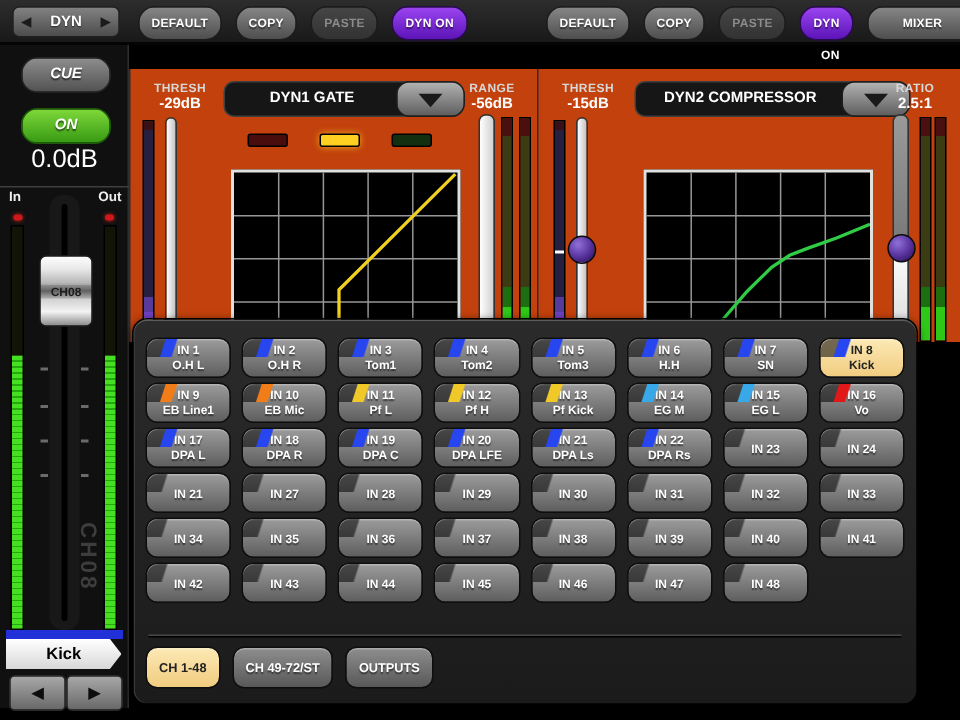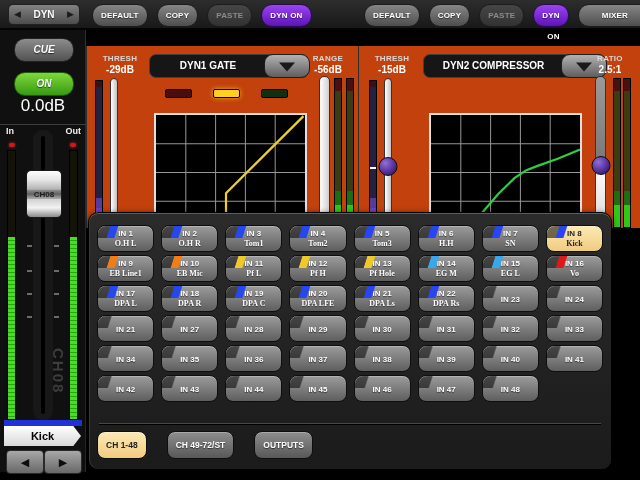--- a/index.html
+++ b/index.html
@@ -115,26 +115,26 @@
   .chan-grid{position:absolute;left:8px;top:12px;right:8px;display:grid;
     grid-template-columns:repeat(8,1fr);column-gap:7px;row-gap:3px;}
   .chan{position:relative;height:27px;border-radius:8px;overflow:hidden;box-sizing:border-box;
     background:linear-gradient(#9c9c9c,#5e5e5e);border:1px solid #0e0e0e;color:#fff;
     font-size:8px;font-weight:bold;text-align:center;text-shadow:0 1px 1px rgba(0,0,0,.55);
     box-shadow:inset 0 1px 0 rgba(255,255,255,.25);}
   .chan .fold{position:absolute;top:0;left:0;width:34px;height:12px;border-top-left-radius:8px;
     background:linear-gradient(108deg,rgba(0,0,0,.55) 0 34%,transparent 38%);}
   .chan .stripe{position:absolute;top:0;left:0;width:34px;height:12px;border-top-left-radius:8px;
     background:linear-gradient(108deg,transparent 0 32%,var(--c) 34% 52%,transparent 55%);}
-  .chan .l1{margin-top:3px;line-height:10px;} .chan .l2{line-height:10px;font-family:Liberation Serif, serif;}
+  .chan .l1{margin-top:3px;line-height:10px;} .chan .l2{line-height:10px;}
   .chan.noname .l1{margin-top:9px;}
   .chan.selected{background:linear-gradient(#fce9b4,#f1cc80);color:#222;text-shadow:none;}
   .ovl-div{position:absolute;left:10px;right:10px;top:210px;height:1px;background:#484848;
     box-shadow:0 1px 0 #000;}
-  .tabrow{position:absolute;left:8px;top:218px;display:flex;gap:20px;}
+  .tabrow{position:absolute;left:8px;top:218px;display:flex;gap:8px;}
   .tab{height:26px;line-height:26px;border-radius:8px;padding:0 8px;font-size:8.5px;font-weight:bold;
     color:#fff;background:linear-gradient(#8e8e8e,#585858);border:1px solid #0e0e0e;
     text-shadow:0 1px 1px rgba(0,0,0,.55);box-shadow:inset 0 1px 0 rgba(255,255,255,.25);}
   .tab.selected{background:linear-gradient(#fce9b4,#f1cc80);color:#222;text-shadow:none;}
 </style>
 </head>
 <body>
 
 <div class="app">
 
@@ -353,21 +353,21 @@
         <div class="chan">
           <span class="fold"></span>
           <span class="stripe" style="--c: #f0c828;"></span>
           <div class="l1">IN 12</div>
           <div class="l2">Pf H</div>
         </div>
         <div class="chan">
           <span class="fold"></span>
           <span class="stripe" style="--c: #f0c828;"></span>
           <div class="l1">IN 13</div>
-          <div class="l2">Pf Hole</div>
+          <div class="l2">Pf Kick</div>
         </div>
         <div class="chan">
           <span class="fold"></span>
           <span class="stripe" style="--c: #38a8e8;"></span>
           <div class="l1">IN 14</div>
           <div class="l2">EG M</div>
         </div>
         <div class="chan">
           <span class="fold"></span>
           <span class="stripe" style="--c: #38a8e8;"></span>

